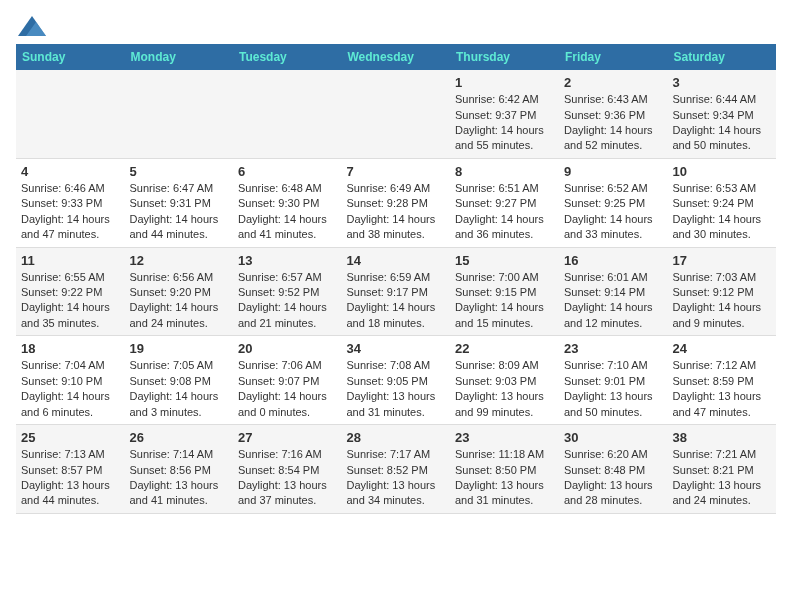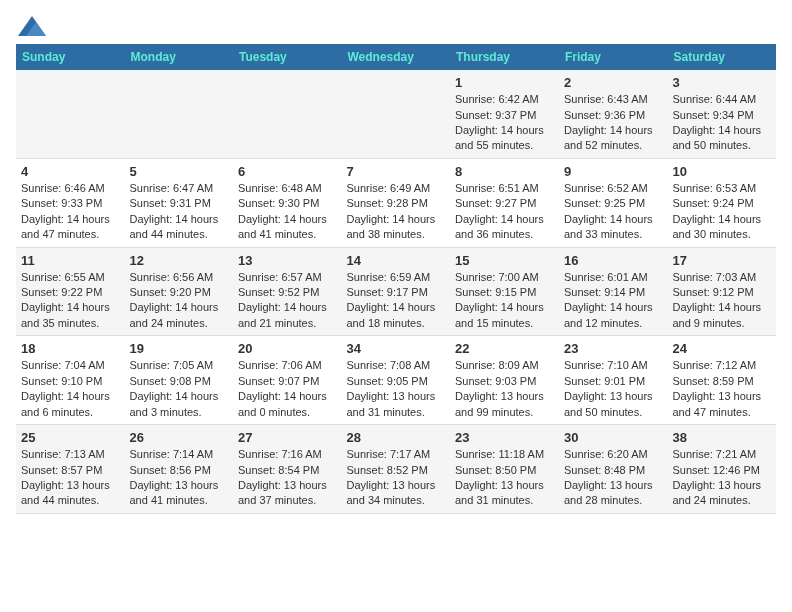--- a/index.html
+++ b/index.html
@@ -408,20 +408,20 @@
             <div>Sunrise: 6:20 AM</div>
             <div>Sunset: 8:48 PM</div>
             <div>Daylight: 13 hours</div>
             <div>and 28 minutes.</div>
           </div>
         </td>
         <td>
           <div class="cell-content">
             <span class="day-num">38</span>
             <div>Sunrise: 7:21 AM</div>
-            <div>Sunset: 12:46 PM</div>
+            <div>Sunset: 8:21 PM</div>
             <div>Daylight: 13 hours</div>
             <div>and 24 minutes.</div>
           </div>
         </td>
       </tr>
     </tbody>
 </table>
 
 </body></html>

